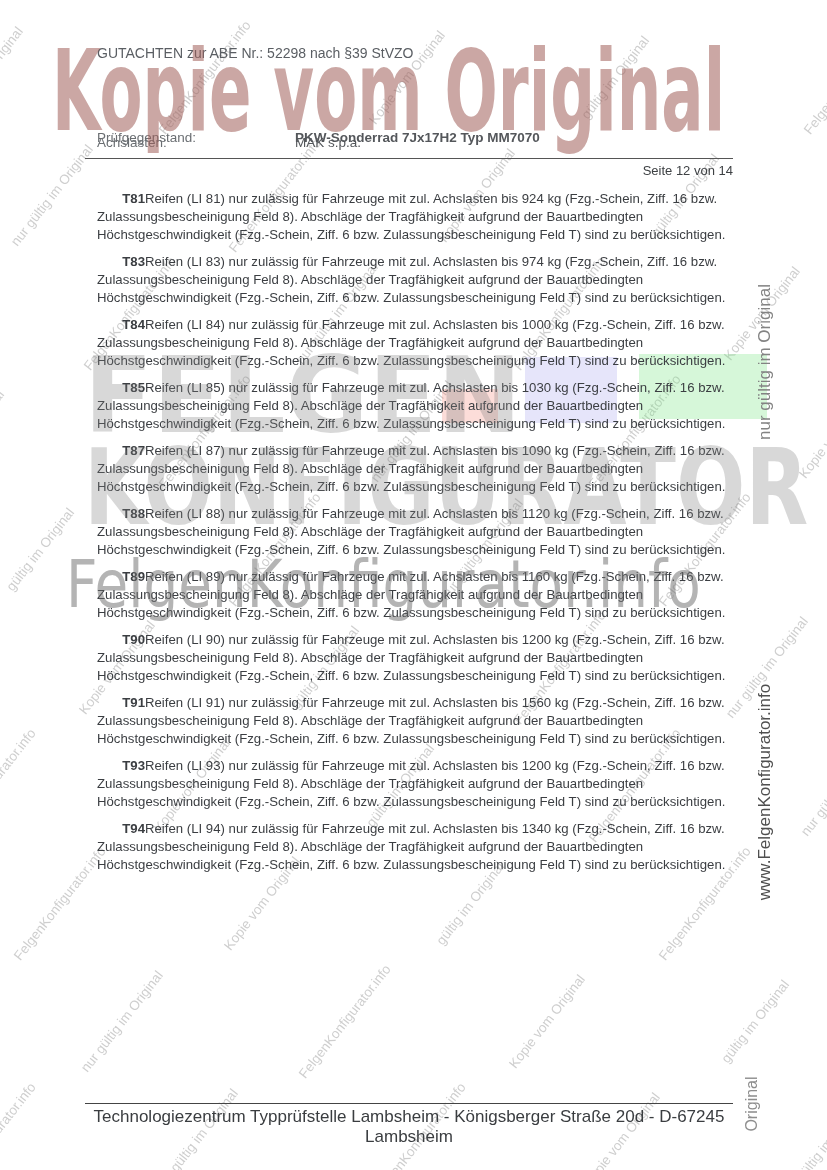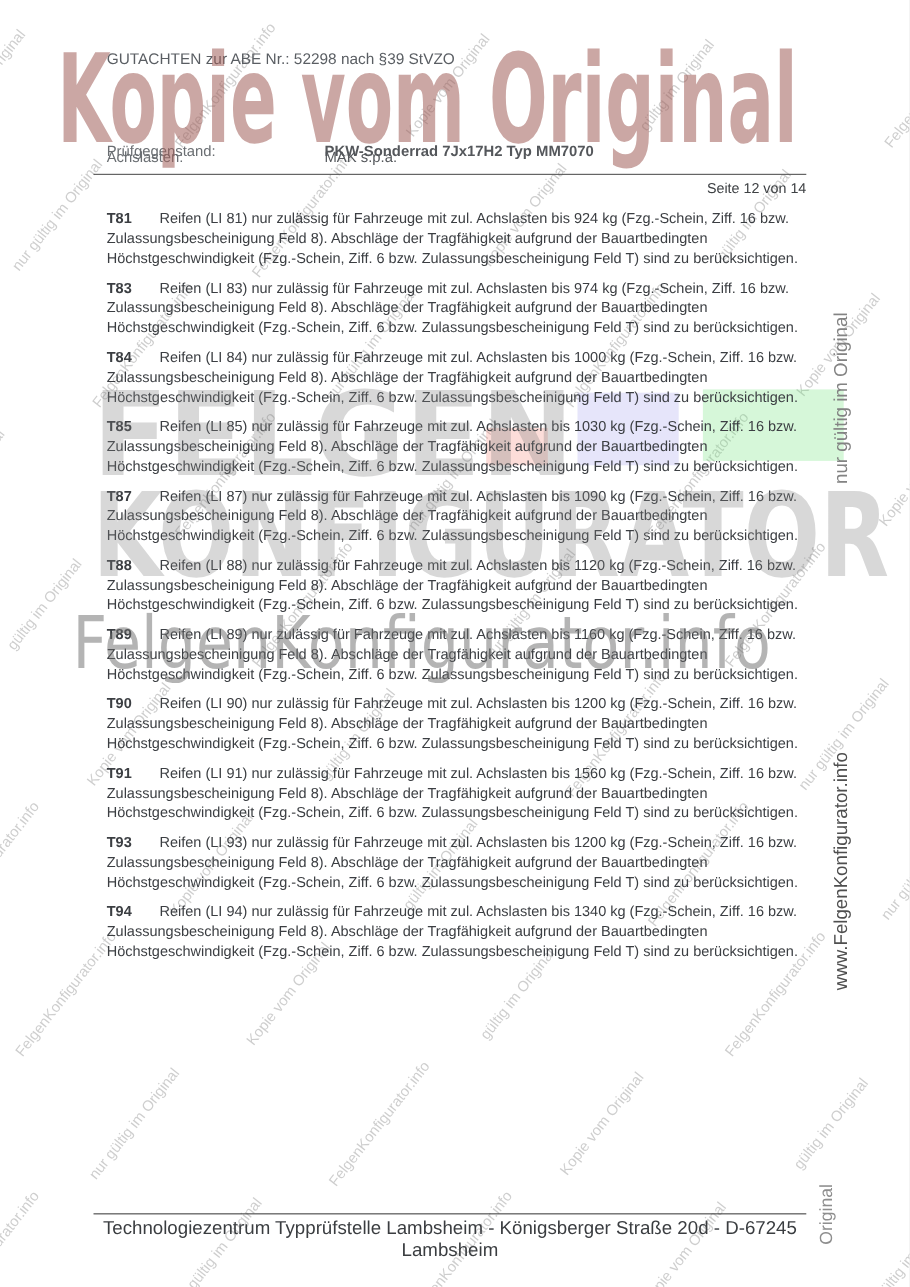--- a/index.html
+++ b/index.html
@@ -37,21 +37,21 @@
   .logo { position:absolute; left:638px; top:40px; width:100px; text-align:center; }
   .logo .tri { display:block; margin:0 auto; }
   .logo .tuv { font-size:21px; font-weight:bold; letter-spacing:3px; color:#3b3b3b; margin-top:1px; }
   .logo .rule { border-top:1.5px solid #333; margin:3px 0 3px 0; }
   .logo .org { font-size:10.5px; font-weight:bold; color:#8a3f3f; text-align:left; }
   .logo .grp { font-size:9px; color:#7b7b7b; text-align:left; }
 
   
   .entries { position:absolute; left:97px; top:190px; width:645px; }
   .entry { margin:0 0 9px 0; font-size:13.2px; line-height:18px; color:#3b3e42; }
-  .elbl { display:inline-block; width:48px; font-weight:bold; }
+  .elbl { display:inline-block; width:48px; font-weight:bold;text-align:right; }
 
   
   .footer { position:absolute; left:85px; top:1103px; width:648px; border-top:1px solid #444; }
   .footer div { padding-top:3px; text-align:center; font-size:17px; color:#3a3d40; }
 
   
   .wm { position:absolute; white-space:nowrap; transform-origin:0 0; }
   .wm-kopie { left:52px; top:26px; font-size:112px; font-weight:bold;
               color:rgba(161,94,89,0.55); transform:scaleX(0.56); font-family:"DejaVu Sans",sans-serif; }
   .wm-felgen { left:84px; top:334px; font-size:106px; font-weight:bold;

